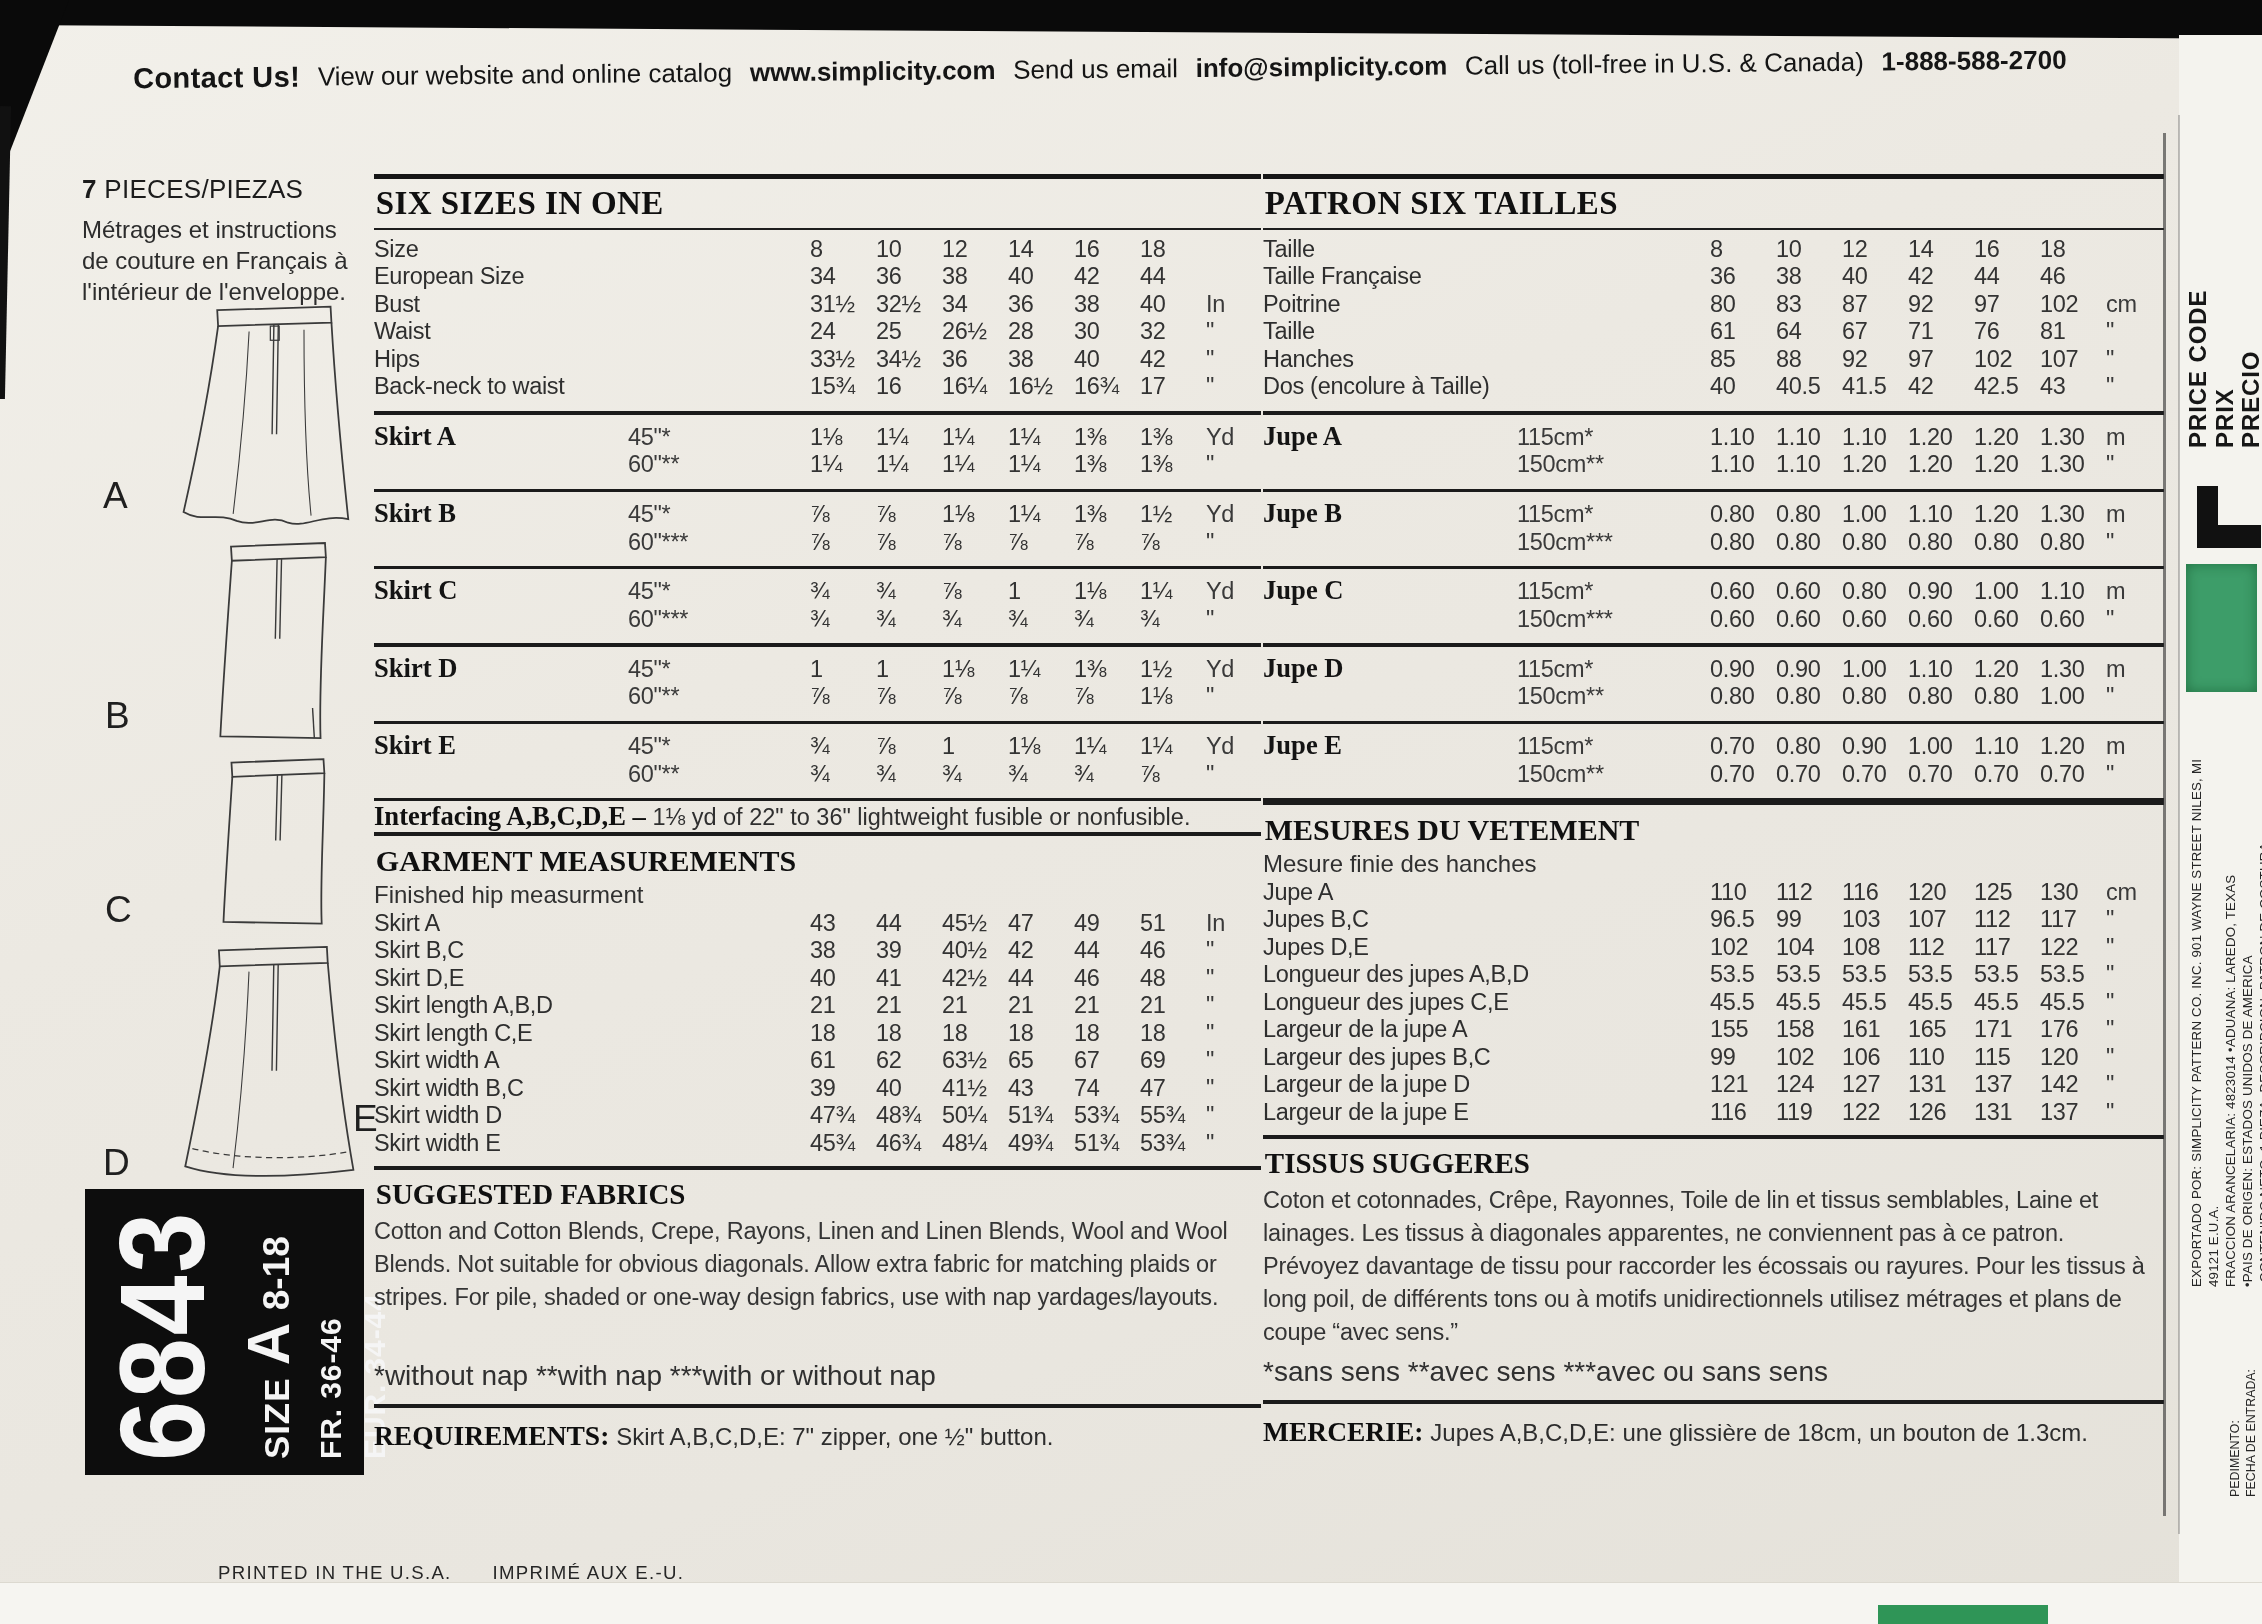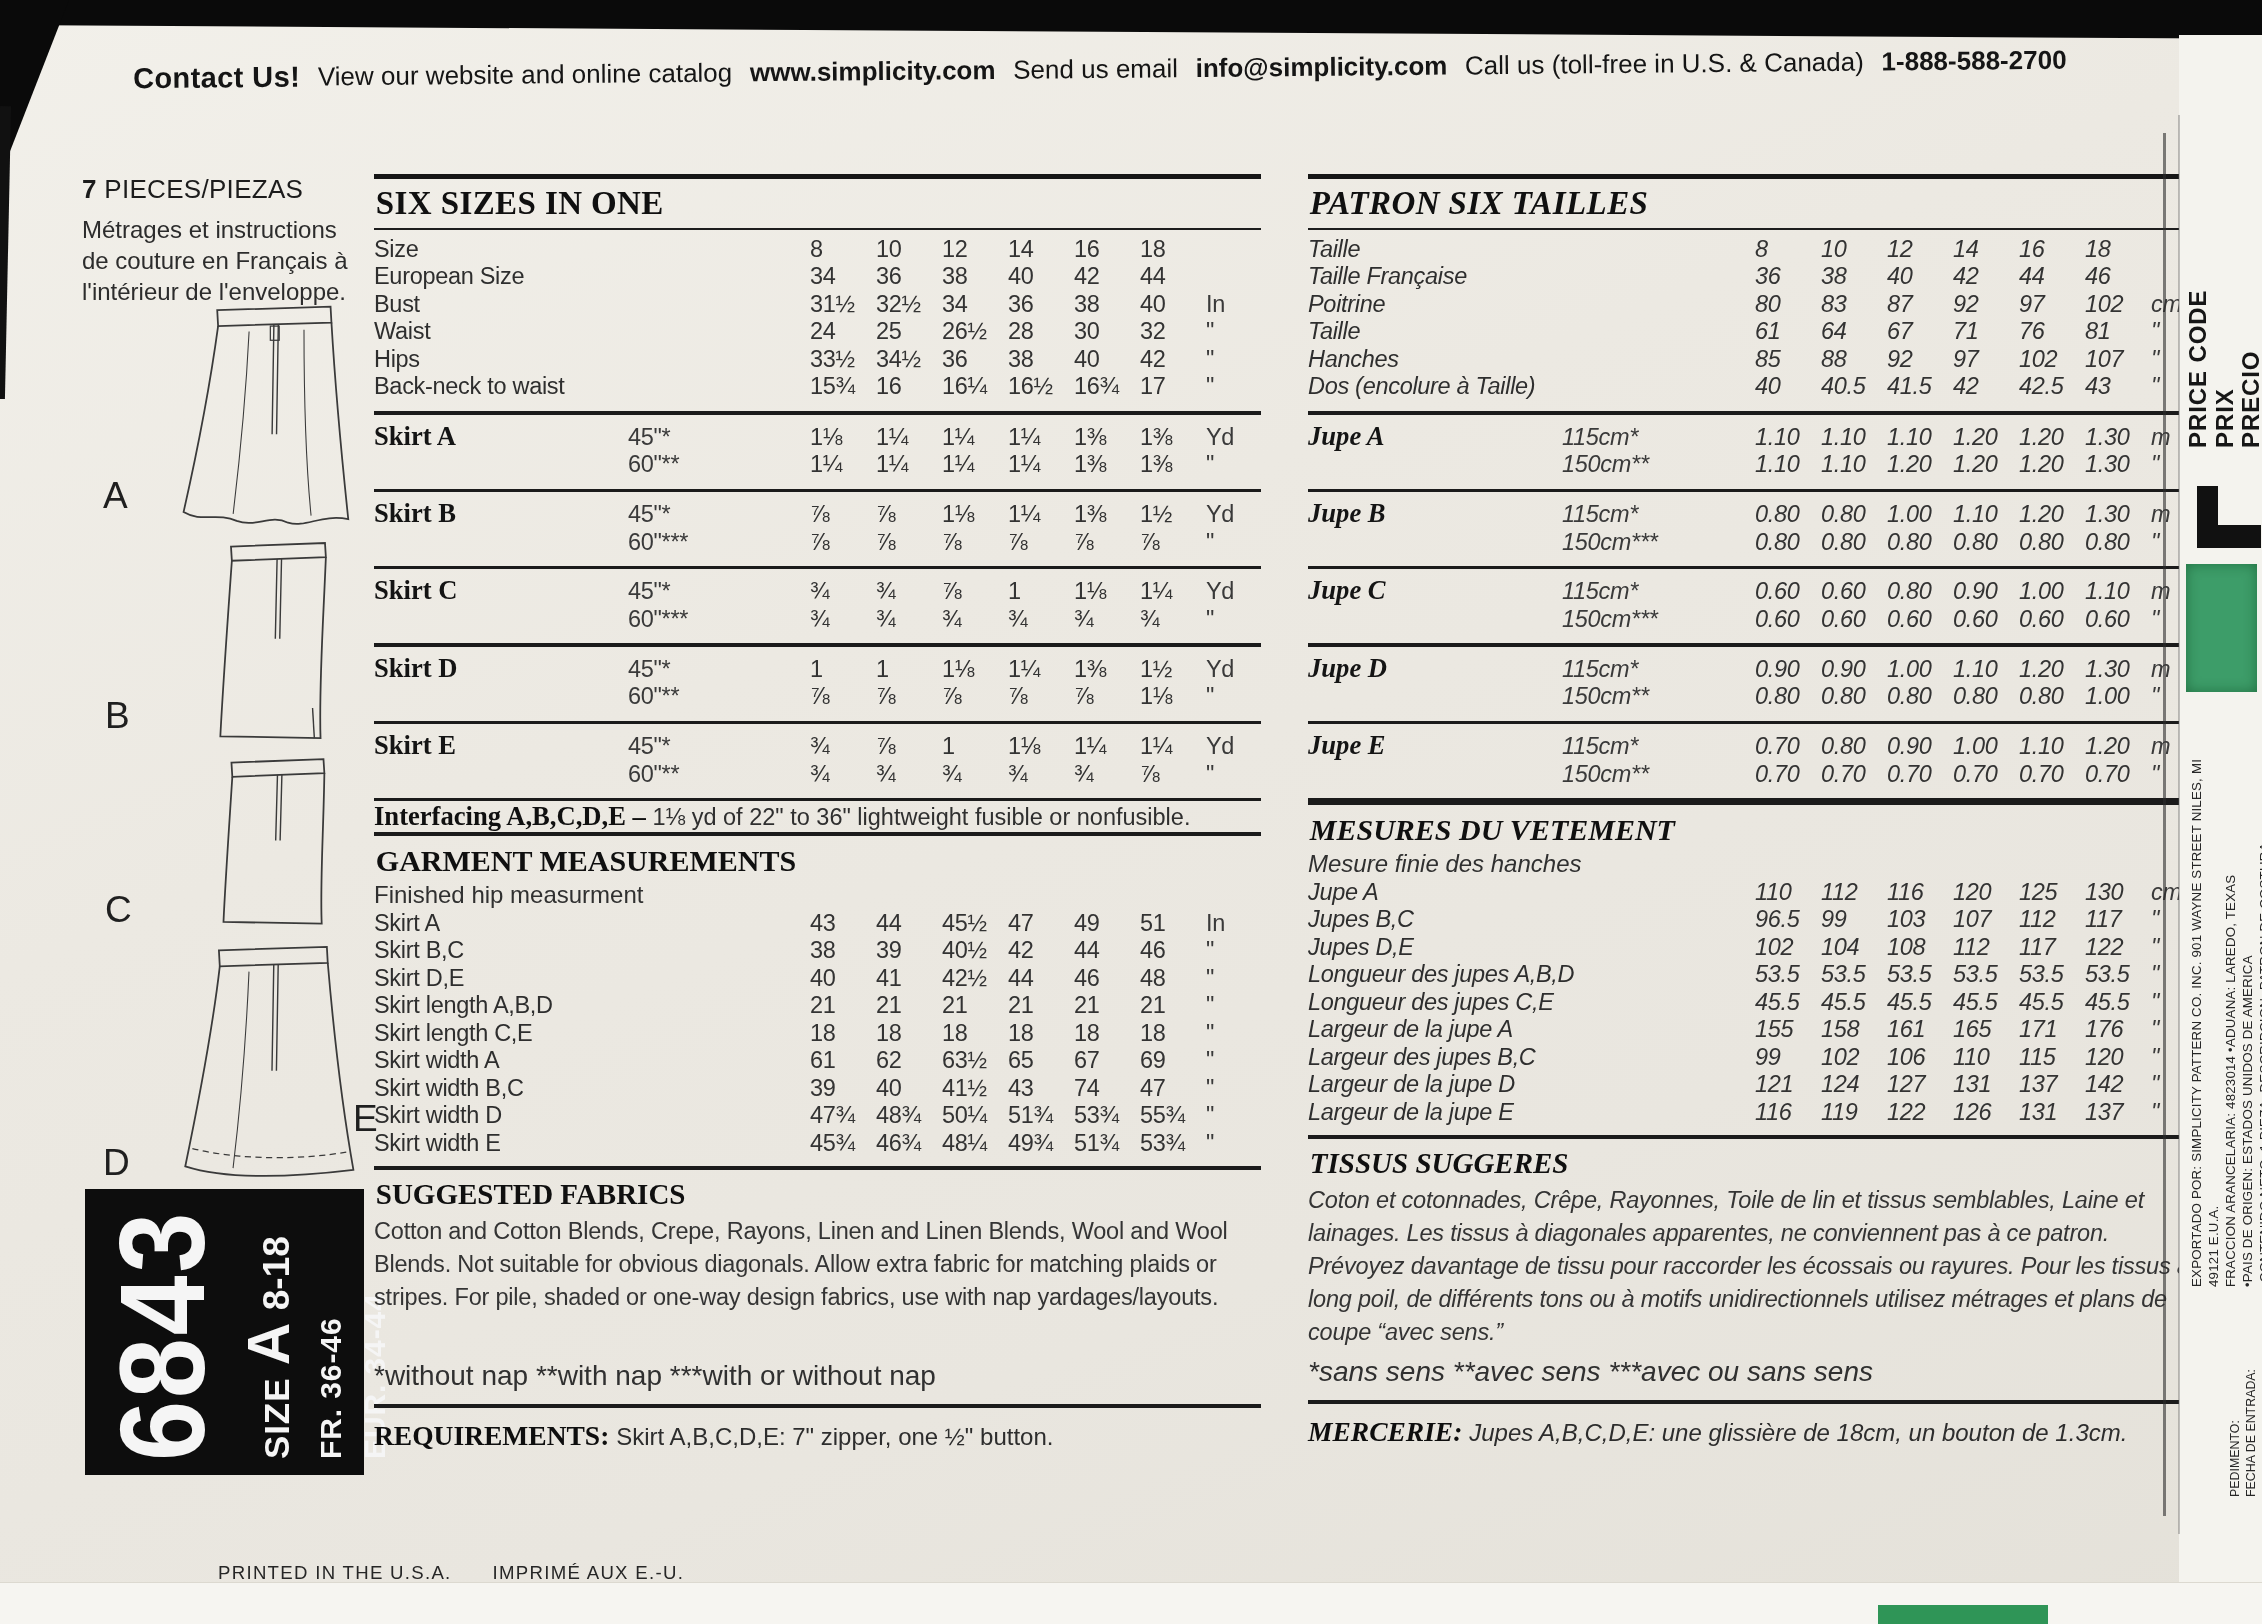--- a/index.html
+++ b/index.html
@@ -15,21 +15,21 @@
     transform:rotate(-.55deg);font-size:26px;color:#151515;white-space:nowrap;}
   .header .b{font-weight:bold;}
   .header .contact{font-weight:bold;font-size:29px;letter-spacing:0.4px;}
   
   .rule{height:3.5px;background:#1b1b1b;}
   .rule-thick{height:5.3px;background:#161616;}
   .rule-mid{height:2.7px;background:#1d1d1d;}
   
   .col{position:absolute;top:174px;}
   .col-en{left:374px;width:887px;}
-  .col-fr{left:1308px;width:901px;font-style:italic;}
+  .col-fr{left:1263px;width:901px;}
   .sec-title{font-family:"Liberation Serif",serif;font-weight:bold;font-size:33px;color:#101010;
     letter-spacing:0.4px;padding:6.2px 0 5.3px 1.8px;}
   .t-row{display:grid;grid-template-columns:254px 182px repeat(6,66px) 51px;align-items:baseline;
     line-height:27.5px;font-size:23.5px;color:#343434;letter-spacing:-0.3px;}
   .col-fr .t-row{grid-template-columns:254px 193px repeat(6,66px) 40px;}
   .t-label{color:#2e2e2e;}
   .span2{grid-column:1/3;}
   .t-label.serif{font-family:"Liberation Serif",serif;font-weight:bold;font-size:26.6px;color:#141414;letter-spacing:0;}
   .t-spec{color:#3a3a3a;}
   .t-val{text-align:left;color:#333;}

